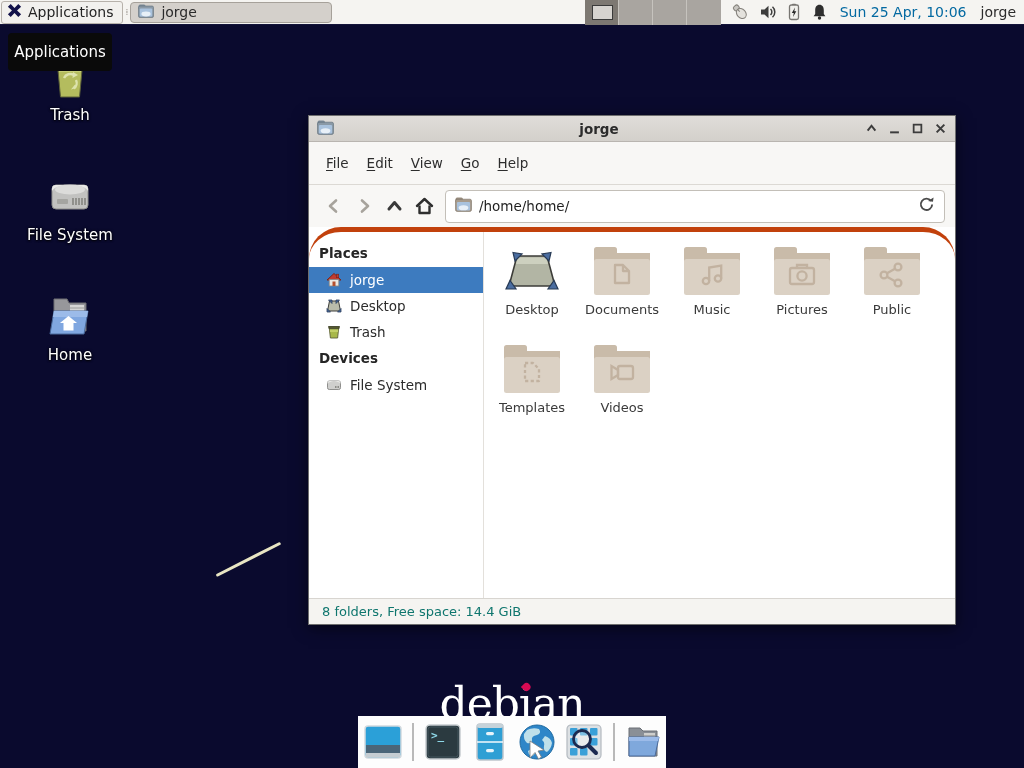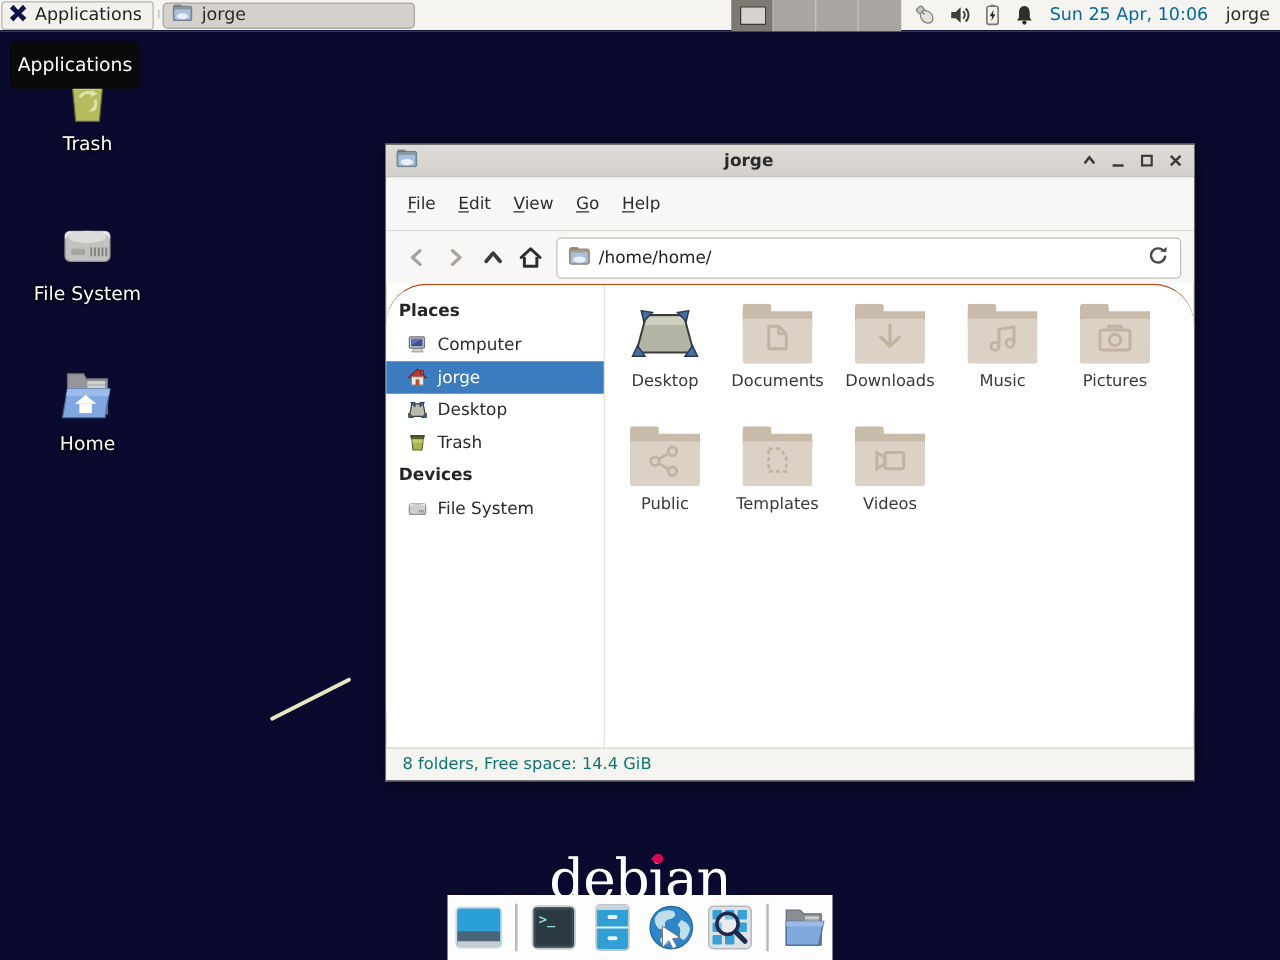--- a/index.html
+++ b/index.html
@@ -103,21 +103,21 @@
     height:42px; background:#f8f7f5; display:flex; align-items:center; padding:0 10px;
   }
   .nav-btn { width:30px; height:30px; display:flex; align-items:center; justify-content:center; }
   .pathbar {
     flex:1; height:33px; margin-left:6px; background:#fff;
     border:1px solid #c3bfb8; border-radius:4px;
     display:flex; align-items:center; padding:0 9px; gap:7px;
   }
   .pathbar .path-text { flex:1; font-size:13.5px; color:#1f1f1f; }
 
-  .fm-content { flex:1; display:flex; background:#fff; border-top:1px solid #c2410c; min-height:0;border-radius:32px; }
+  .fm-content { flex:1; display:flex; background:#fff; border-top:5px solid #c2410c; min-height:0;border-radius:32px; }
   .sidebar { width:175px; border-right:1px solid #e3e0db; padding-top:8px; font-size:13.5px; flex-shrink:0; }
   .side-header { font-weight:bold; padding:5px 10px 6px; color:#252525; }
   .side-item { height:26px; display:flex; align-items:center; gap:8px; padding-left:17px; color:#2b2b2b; }
   .side-item.selected { background:#3d7bbf; color:#fff; }
   .side-item svg { flex-shrink:0; }
 
   .fm-main { flex:1; padding:10px 0 0 3px; display:flex; flex-wrap:wrap; align-content:flex-start; }
   .fcell { width:90px; height:98px; display:flex; flex-direction:column; align-items:center; padding-top:5px; }
   .fcell .flabel { margin-top:7px; font-size:13px; color:#3a3a3a; }
 
@@ -348,29 +348,20 @@
         </svg>
       </span>
     </div>
   </div>
 
   <div class="fm-content">
 
     <div class="sidebar">
       <div class="side-header">Places</div>
 
-      <div class="side-item">
-        <svg width="16" height="16" viewBox="0 0 16 16">
-          <rect x="1.5" y="1.5" width="12" height="9" rx="1" fill="#cfcfcd" stroke="#6f6f6d" stroke-width="1"></rect>
-          <rect x="3" y="3" width="9" height="6" fill="#3d4f91"></rect>
-          <path d="M3,3 L12,3 L3,8 Z" fill="#5a6fb5"></path>
-          <polygon points="5,11 11,11 12.5,13.5 3.5,13.5" fill="#d8d8d6" stroke="#8a8a88" stroke-width="0.7"></polygon>
-        </svg>
-        <span>Computer</span>
-      </div>
 
       <div class="side-item selected">
         <svg width="16" height="16" viewBox="0 0 16 16">
           <polygon points="1,8 8,1.5 15,8" fill="#c23b2e" stroke="#7e2419" stroke-width="1"></polygon>
           <rect x="10.5" y="2.2" width="2.2" height="3.5" fill="#c23b2e" stroke="#7e2419" stroke-width="0.6"></rect>
           <rect x="3.2" y="7.5" width="9.6" height="6.5" fill="#ece8e2" stroke="#8a8784" stroke-width="0.8"></rect>
           <rect x="6.5" y="9.5" width="3" height="4.5" fill="#b4502f"></rect>
         </svg>
         <span>jorge</span>
       </div>
@@ -428,29 +419,20 @@
       <div class="fcell">
         <svg width="56" height="48" viewBox="0 0 56 48">
           <rect x="0" y="0" width="23" height="12" rx="2.5" fill="#c9bba9"></rect>
           <rect x="0" y="6" width="56" height="10" fill="#c9bba9"></rect>
           <rect x="0" y="12" width="56" height="36" rx="2.5" fill="#dbd1c4"></rect>
           <path d="M21,18 h8 l6,6 v12 h-14 Z M29,18 v6 h6" fill="none" stroke="#c2b2a0" stroke-width="2.3" stroke-linejoin="round"></path>
         </svg>
         <div class="flabel">Documents</div>
       </div>
 
-      <div class="fcell">
-        <svg width="56" height="48" viewBox="0 0 56 48">
-          <rect x="0" y="0" width="23" height="12" rx="2.5" fill="#c9bba9"></rect>
-          <rect x="0" y="6" width="56" height="10" fill="#c9bba9"></rect>
-          <rect x="0" y="12" width="56" height="36" rx="2.5" fill="#dbd1c4"></rect>
-          <path d="M28,17 V33 M20.5,26.5 L28,34 L35.5,26.5" fill="none" stroke="#c2b2a0" stroke-width="2.6" stroke-linecap="round" stroke-linejoin="round"></path>
-        </svg>
-        <div class="flabel">Downloads</div>
-      </div>
 
       <div class="fcell">
         <svg width="56" height="48" viewBox="0 0 56 48">
           <rect x="0" y="0" width="23" height="12" rx="2.5" fill="#c9bba9"></rect>
           <rect x="0" y="6" width="56" height="10" fill="#c9bba9"></rect>
           <rect x="0" y="12" width="56" height="36" rx="2.5" fill="#dbd1c4"></rect>
           <g stroke="#c2b2a0" stroke-width="2.3" fill="none">
             <circle cx="22" cy="34" r="3.2"></circle>
             <circle cx="34" cy="31.5" r="3.2"></circle>
             <path d="M25.2,34 V20.5 L37.2,18.5 V31.5"></path>

